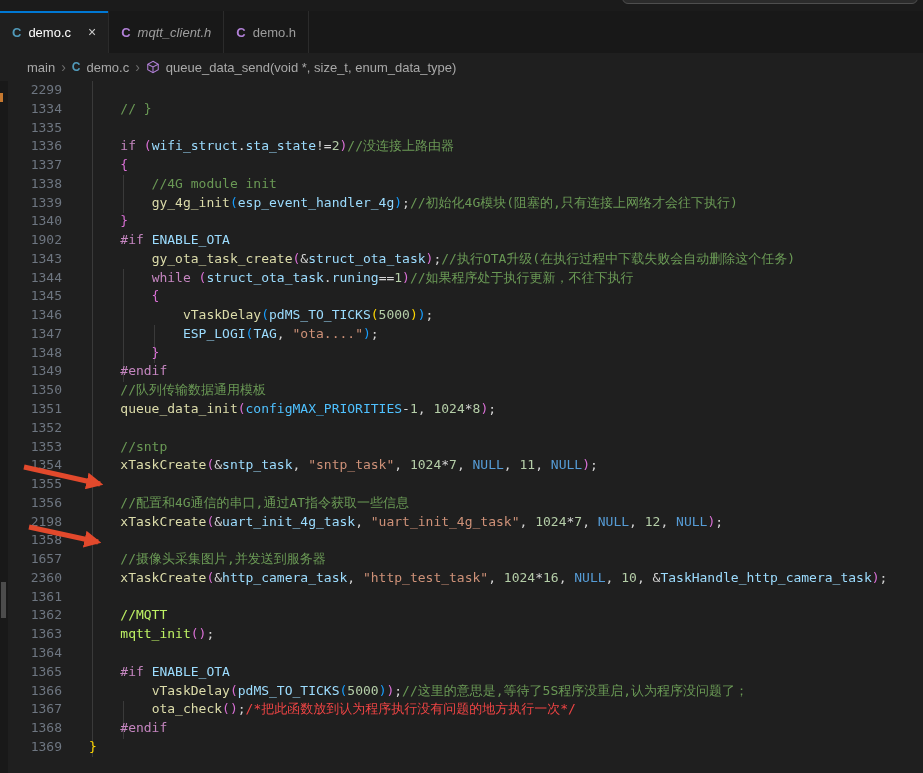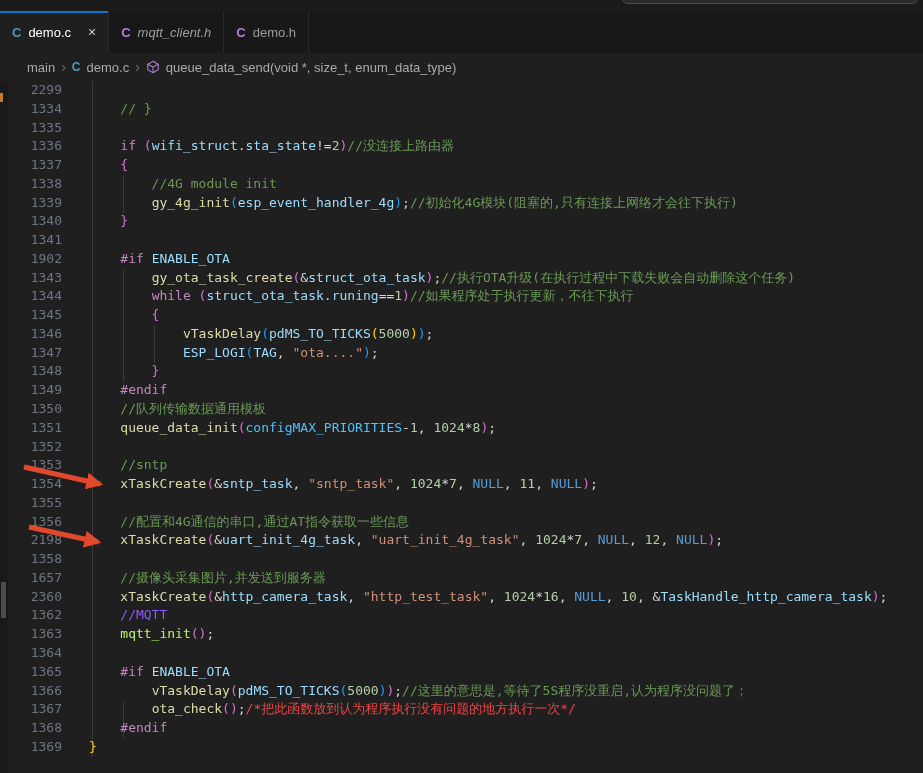--- a/index.html
+++ b/index.html
@@ -137,24 +137,20 @@
         </div>
         <div class="line">
           <span class="ln">1339</span>
           <span class="code"><span style="color: rgb(212, 212, 212);">        </span><span style="color: rgb(220, 220, 170);">gy_4g_init</span><span style="color: rgb(23, 159, 255);">(</span><span style="color: rgb(156, 220, 254);">esp_event_handler_4g</span><span style="color: rgb(23, 159, 255);">)</span><span style="color: rgb(212, 212, 212);">;</span><span style="color: rgb(106, 153, 85);">//初始化4G模块(阻塞的,只有连接上网络才会往下执行)</span></span>
         </div>
         <div class="line">
           <span class="ln">1340</span>
           <span class="code"><span style="color: rgb(218, 112, 214);">    }</span></span>
         </div>
         <div class="line">
-          <span class="ln">1341</span>
-          <span class="code"></span>
-        </div>
-        <div class="line">
           <span class="ln">1902</span>
           <span class="code"><span style="color: rgb(212, 212, 212);">    </span><span style="color: rgb(197, 134, 192);">#if</span><span style="color: rgb(212, 212, 212);"> </span><span style="color: rgb(156, 220, 254);">ENABLE_OTA</span></span>
         </div>
         <div class="line">
           <span class="ln">1343</span>
           <span class="code"><span style="color: rgb(212, 212, 212);">        </span><span style="color: rgb(220, 220, 170);">gy_ota_task_create</span><span style="color: rgb(218, 112, 214);">(</span><span style="color: rgb(212, 212, 212);">&amp;</span><span style="color: rgb(156, 220, 254);">struct_ota_task</span><span style="color: rgb(218, 112, 214);">)</span><span style="color: rgb(212, 212, 212);">;</span><span style="color: rgb(106, 153, 85);">//执行OTA升级(在执行过程中下载失败会自动删除这个任务)</span></span>
         </div>
         <div class="line">
           <span class="ln">1344</span>
           <span class="code"><span style="color: rgb(212, 212, 212);">        </span><span style="color: rgb(197, 134, 192);">while</span><span style="color: rgb(212, 212, 212);"> </span><span style="color: rgb(218, 112, 214);">(</span><span style="color: rgb(156, 220, 254);">struct_ota_task</span><span style="color: rgb(212, 212, 212);">.</span><span style="color: rgb(156, 220, 254);">runing</span><span style="color: rgb(212, 212, 212);">==</span><span style="color: rgb(181, 206, 168);">1</span><span style="color: rgb(218, 112, 214);">)</span><span style="color: rgb(106, 153, 85);">//如果程序处于执行更新，不往下执行</span></span>
@@ -217,22 +213,26 @@
         </div>
         <div class="line">
           <span class="ln">1657</span>
           <span class="code"><span style="color: rgb(106, 153, 85);">    //摄像头采集图片,并发送到服务器</span></span>
         </div>
         <div class="line">
           <span class="ln">2360</span>
           <span class="code"><span style="color: rgb(212, 212, 212);">    </span><span style="color: rgb(220, 220, 170);">xTaskCreate</span><span style="color: rgb(218, 112, 214);">(</span><span style="color: rgb(212, 212, 212);">&amp;</span><span style="color: rgb(156, 220, 254);">http_camera_task</span><span style="color: rgb(212, 212, 212);">, </span><span style="color: rgb(206, 145, 120);">"http_test_task"</span><span style="color: rgb(212, 212, 212);">, </span><span style="color: rgb(181, 206, 168);">1024</span><span style="color: rgb(212, 212, 212);">*</span><span style="color: rgb(181, 206, 168);">16</span><span style="color: rgb(212, 212, 212);">, </span><span style="color: rgb(86, 156, 214);">NULL</span><span style="color: rgb(212, 212, 212);">, </span><span style="color: rgb(181, 206, 168);">10</span><span style="color: rgb(212, 212, 212);">, </span><span style="color: rgb(212, 212, 212);">&amp;</span><span style="color: rgb(156, 220, 254);">TaskHandle_http_camera_task</span><span style="color: rgb(218, 112, 214);">)</span><span style="color: rgb(212, 212, 212);">;</span></span>
         </div>
         <div class="line">
+          <span class="ln">1361</span>
+          <span class="code"></span>
+        </div>
+        <div class="line">
           <span class="ln">1362</span>
-          <span class="code"><span style="color: #8b5cf6;">    //MQTT</span></span>
+          <span class="code"><span style="color: #bef264;">    //MQTT</span></span>
         </div>
         <div class="line">
           <span class="ln">1363</span>
           <span class="code"><span style="color: rgb(212, 212, 212);">    </span><span style="color: #bef264;">mqtt_init</span><span style="color: rgb(218, 112, 214);">(</span><span style="color: rgb(218, 112, 214);">)</span><span style="color: rgb(212, 212, 212);">;</span></span>
         </div>
         <div class="line">
           <span class="ln">1364</span>
           <span class="code"></span>
         </div>
         <div class="line">

